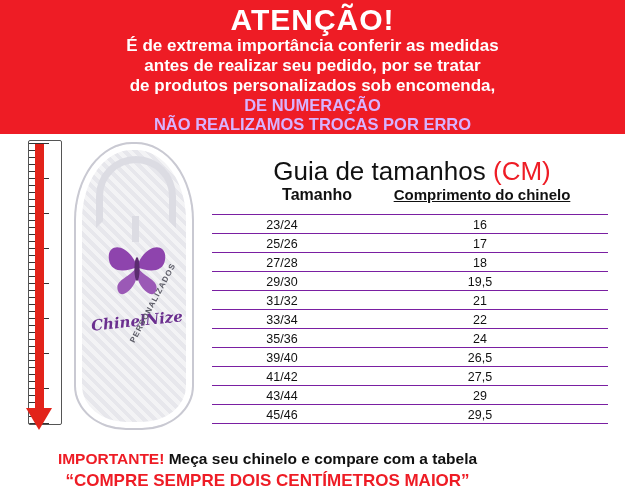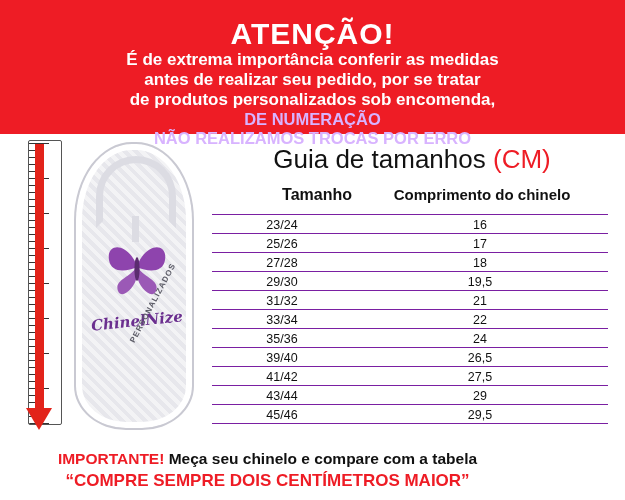--- a/index.html
+++ b/index.html
@@ -17,21 +17,21 @@
   }
 
   
   .banner {
     position: absolute;
     left: 0; top: 0;
     width: 625px; height: 134px;
     background: #ee1c25;
     color: #ffffff;
     text-align: center;
-    padding-top: 18px;
+    padding-top: 4px;
   }
   .banner-title {
     font-size: 30px;
     font-weight: bold;
     letter-spacing: 1px;
     line-height: 32px;
     margin: 0;
   }
   .banner-line {
     font-size: 17px;
@@ -133,41 +133,41 @@
     font-size: 8px;
     font-weight: bold;
     letter-spacing: 1px;
     transform: rotate(-62deg);
     transform-origin: left top;
   }
 
   
   .guide-title {
     position: absolute;
-    left: 212px; top: 144px;
+    left: 212px; top: 156px;
     width: 400px;
     text-align: center;
     font-size: 26px;
     color: #111;
   }
   .guide-title .cm { color: #ee1c25; }
 
   .col-heads {
     position: absolute;
     left: 212px; top: 186px;
     width: 400px;
     display: flex;
   }
   .col-heads .h1 {
     width: 140px; text-align: right;
     font-size: 16px; font-weight: bold; color: #111;
   }
   .col-heads .h2 {
     width: 260px; text-align: center;
-    font-size: 15px; font-weight: bold; color: #111;
+    font-size: 15px; font-weight: bold; color: #111; text-decoration: underline;
   }
 
   table.sizes {
     position: absolute;
     left: 212px; top: 214px;
     width: 396px;
     border-collapse: collapse;
     font-size: 12.5px;
     color: #111;
   }

